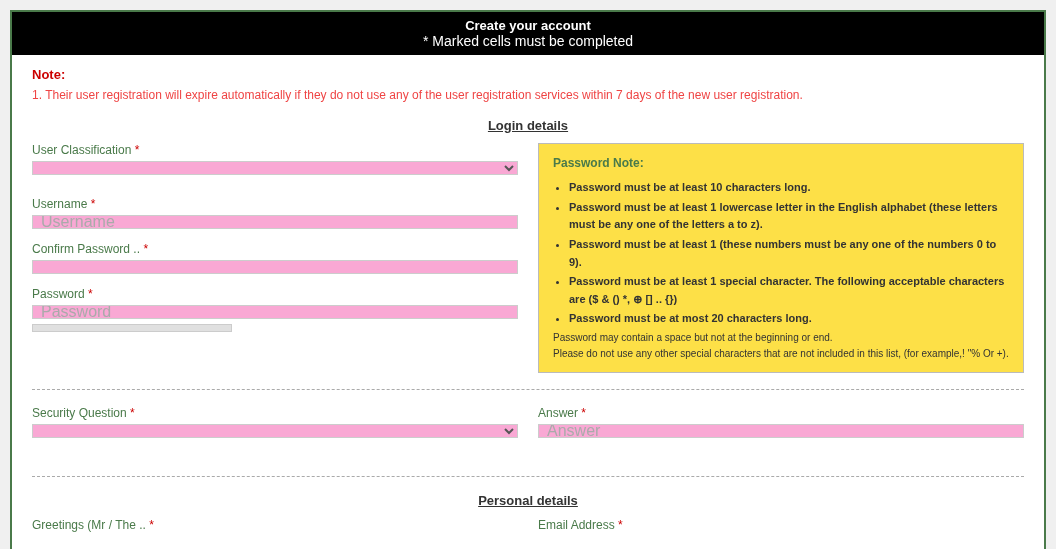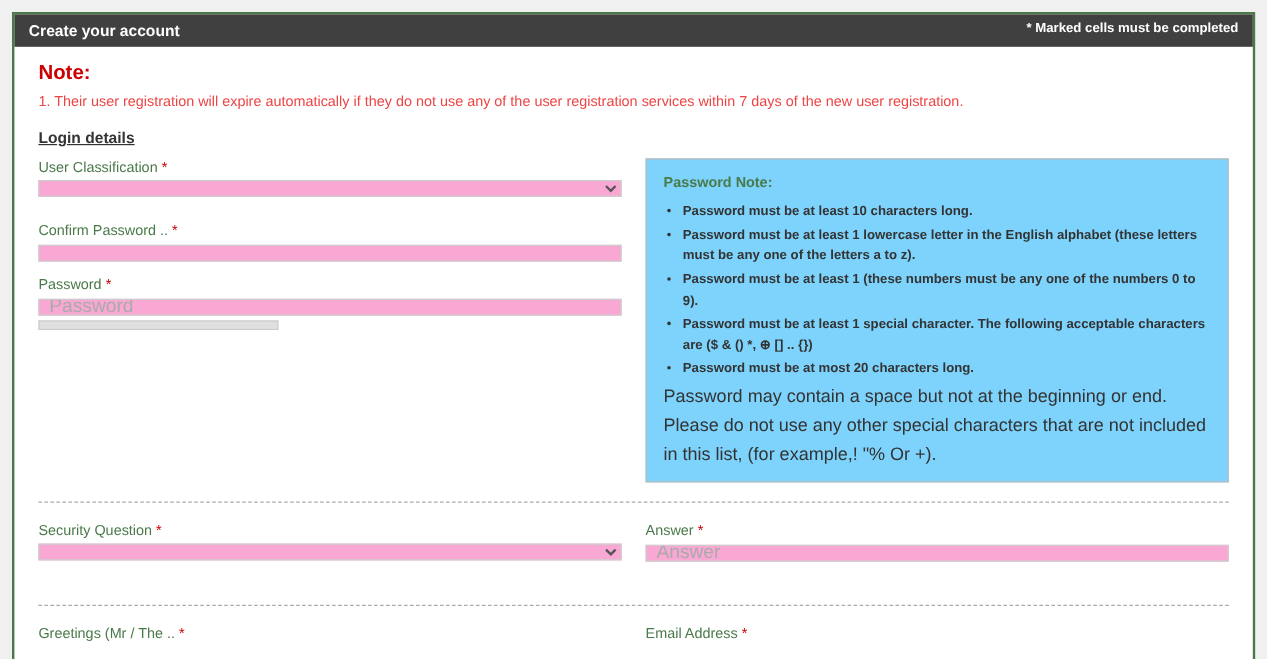--- a/index.html
+++ b/index.html
@@ -9,56 +9,59 @@
       background: #f0f0f0;
       color: #333;
     }
     .outer-container {
       background: #fff;
       border: 2px solid #4a7a4a;
       margin: 10px;
       padding: 0;
     }
     .header-bar {
-      background: #404040;
+      background: #000000;
       color: #fff;
       padding: 6px 12px;
       font-size: 13px;
       font-weight: bold;
       display: flex;
       justify-content: space-between;
+      align-items: center;
+      flex-direction: column;
     }
     .header-required {
-      font-size: 11px;
-      font-weight: bold;
+      font-size: 14px;
+      font-weight: normal;
       color: #fff;
     }
     .form-body {
       padding: 12px 20px;
     }
     .note-section {
       margin-bottom: 14px;
     }
     .note-title {
       color: #cc0000;
       font-weight: bold;
-      font-size: 17px;
+      font-size: 13px;
       margin-bottom: 4px;
     }
     .note-text {
       color: #ef4444;
       font-size: 12px;
       line-height: 1.5;
     }
     .section-title {
       font-weight: bold;
       font-size: 13px;
       text-decoration: underline;
       margin-bottom: 10px;
       color: #333;
+      text-align: center;
     }
     .two-col {
       display: flex;
       gap: 20px;
     }
     .col-left {
       flex: 1;
       max-width: 500px;
     }
     .col-right {
@@ -96,21 +99,21 @@
       color: #aaa;
     }
     .password-strength-bar {
       width: 200px;
       height: 8px;
       border: 1px solid #ccc;
       background: #e0e0e0;
       margin-top: 4px;
     }
     .password-note-box {
-      background: #7dd3fc;
+      background: #fde047;
       border: 1px solid #bbb;
       padding: 10px 14px;
       font-size: 11px;
       line-height: 1.6;
       color: #333;
     }
     .password-note-box .pn-title {
       font-weight: bold;
       color: #4a7a4a;
       margin-bottom: 6px;
@@ -118,21 +121,21 @@
     }
     .password-note-box ul {
       padding-left: 16px;
     }
     .password-note-box ul li {
       margin-bottom: 2px;
       font-weight: bold;
     }
     .password-note-box p {
       margin-top: 0;
-      font-size: 15px;
+      font-size: 10px;
     }
     .divider {
       border: none;
       border-top: 1px dashed #aaa;
       margin: 16px 0;
     }
     .answer-input {
       height: 28px;
     }
   </style>
@@ -162,20 +165,27 @@
             <span>User Classification</span>
             <span class="required"> *</span>
           </div>
           <select>
             <option>Citizens</option>
             <option>Business</option>
             <option>Government</option>
           </select>
         </div>
 
+        <div class="field-group">
+          <div class="field-label">
+            <span>Username</span>
+            <span class="required"> *</span>
+          </div>
+          <input type="text" placeholder="Username" style="">
+        </div>
 
         <div class="field-group">
           <div class="field-label">
             <span>Confirm Password ..</span>
             <span class="required"> *</span>
           </div>
           <input type="password" style="">
         </div>
 
         <div class="field-group">
@@ -229,20 +239,21 @@
             <span>Answer</span>
             <span class="required"> *</span>
           </div>
           <input type="text" class="answer-input" placeholder="Answer" style="">
         </div>
       </div>
     </div>
 
     <hr class="divider">
 
+    <div class="section-title">Personal details</div>
 
     <div class="two-col">
       <div class="col-left">
         <div class="field-group">
           <div class="field-label">
             <span>Greetings (Mr / The ..</span>
             <span class="required"> *</span>
           </div>
 
         </div>

